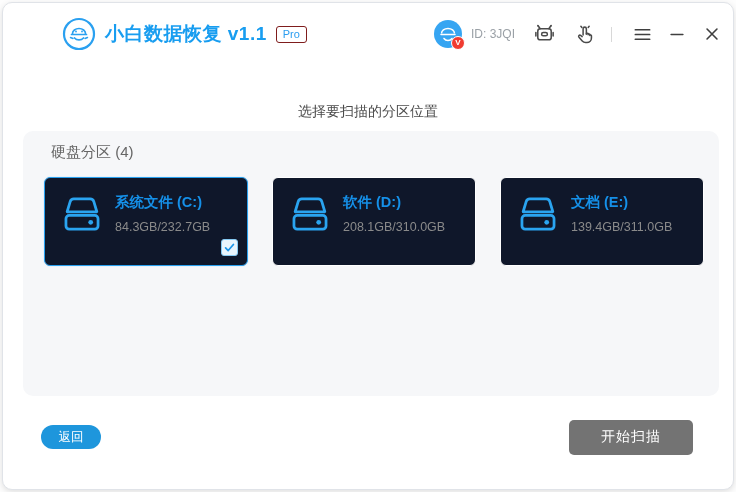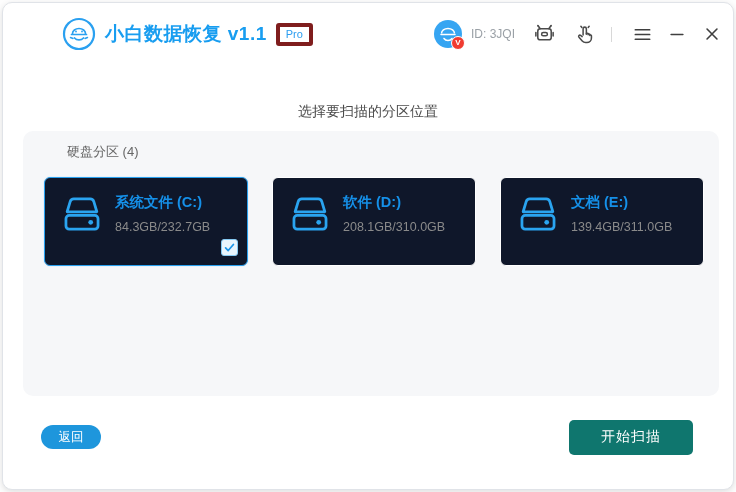--- a/index.html
+++ b/index.html
@@ -10,37 +10,37 @@
   }
   .window{
     position:absolute;left:2px;top:2px;width:730px;height:486px;
     background:#fff;border:1px solid #e0e3e8;border-radius:10px;
     box-shadow:0 2px 6px rgba(0,0,0,.12);
   }
   
   .header{position:absolute;top:0;left:0;right:0;height:62px;display:flex;align-items:center;padding:0 11px;box-sizing:border-box;margin-left:48px;}
   .logo{width:34px;height:34px;flex:0 0 auto;}
   .app-title{margin-left:9px;font-size:19px;font-weight:bold;color:#189df0;letter-spacing:.5px;white-space:nowrap;}
-  .pro-badge{margin-left:9px;font-size:11px;color:#2b9df0;border:4px solid #7f1d1d;border-radius:3px;padding:1px 6px 2px;line-height:12px;}
+  .pro-badge{margin-left:9px;font-size:11px;color:#2b9df0;border:1px solid #7f1d1d;border-radius:3px;padding:1px 6px 2px;line-height:12px;}
   .hdr-spacer{flex:1;}
   .avatar-wrap{position:relative;width:28px;height:28px;flex:0 0 auto;cursor:pointer;}
   .avatar-badge{
     position:absolute;right:-3px;bottom:-2px;width:12px;height:12px;border-radius:50%;
     background:#f03b30;border:1px solid #fff;color:#fff;font-size:8px;font-weight:bold;
     display:flex;align-items:center;justify-content:center;line-height:1;
   }
   .id-text{margin-left:9px;font-size:12px;color:#9aa0a6;white-space:nowrap;}
   .hdr-icon{margin-left:17px;width:24px;height:24px;display:flex;align-items:center;justify-content:center;cursor:pointer;}
   .vdivider{width:1px;height:15px;background:#d8d8d8;margin:0 5px 0 14px;}
   .win-icon{margin-left:15px;width:20px;height:20px;display:flex;align-items:center;justify-content:center;cursor:pointer;}
   
   .heading{position:absolute;top:100px;left:0;right:0;text-align:center;font-size:14px;color:#4c4c4c;}
   
   .panel{position:absolute;top:128px;left:20px;width:696px;height:265px;background:#f6f7f9;border-radius:10px;}
-  .section-label{position:absolute;top:12px;left:44px;font-size:13px;color:#666;}
+  .section-label{position:absolute;top:12px;left:28px;font-size:15px;color:#666;}
   .watermark{position:absolute;left:278px;top:96px;font-size:17px;color:#a9bcca;opacity:.4;letter-spacing:1px;pointer-events:none;}
   .cards{position:absolute;top:46px;left:21px;display:grid;grid-template-columns:repeat(3,204px);gap:19px 24px;}
   .card{
     position:relative;height:89px;background:#0f172a;border-radius:6px;
     border:1px solid #ffffff;box-sizing:border-box;cursor:pointer;
     display:flex;align-items:flex-start;padding:15px 10px 0 15px;
   }
   .card.selected{border-color:#29a0ee;box-shadow:0 0 0 1px rgba(41,160,238,.06);}
   .drive-icon{width:44px;height:37px;flex:0 0 auto;margin-top:3px;}
   .card-text{margin-left:11px;min-width:0;}
@@ -51,21 +51,21 @@
     background:#e9f5fd;border:1px solid #85c9f2;box-sizing:border-box;cursor:pointer;
     display:flex;align-items:center;justify-content:center;
   }
   
   .footer{position:absolute;left:38px;right:40px;top:416px;height:36px;display:flex;justify-content:space-between;align-items:center;}
   .back-btn{
     width:60px;height:24px;border-radius:12px;background:#1e96dc;color:#fff;font-size:12.5px;
     display:flex;align-items:center;justify-content:center;cursor:pointer;border:none;
   }
   .scan-btn{
-    width:124px;height:35px;border-radius:5px;background:#0f766e;color:#fff;font-size:14px;
+    width:124px;height:35px;border-radius:5px;background:#737373;color:#fff;font-size:14px;
     display:flex;align-items:center;justify-content:center;cursor:pointer;border:none;letter-spacing:1px;
   }
 </style>
 </head>
 <body>
 
 <div class="window">
 
   <div class="header">
     <span class="logo">

